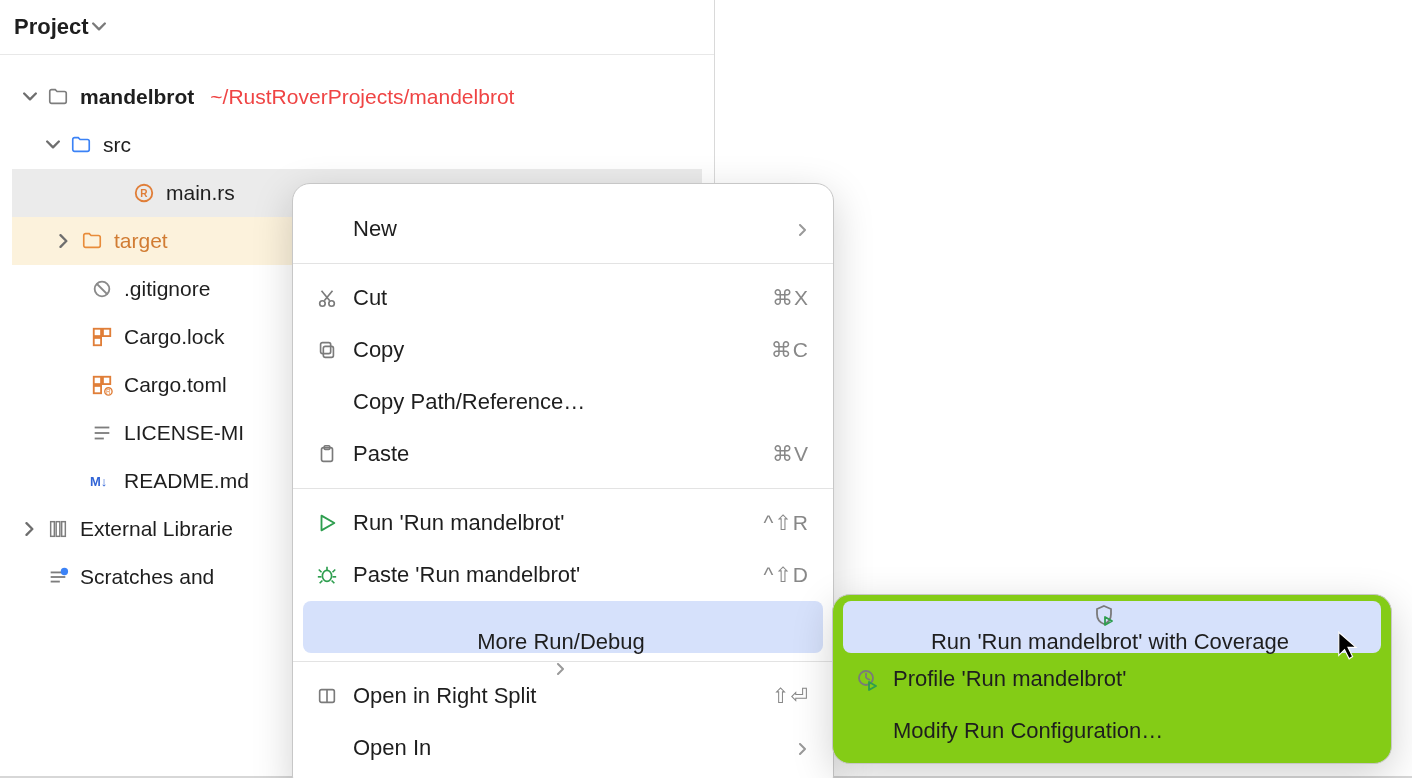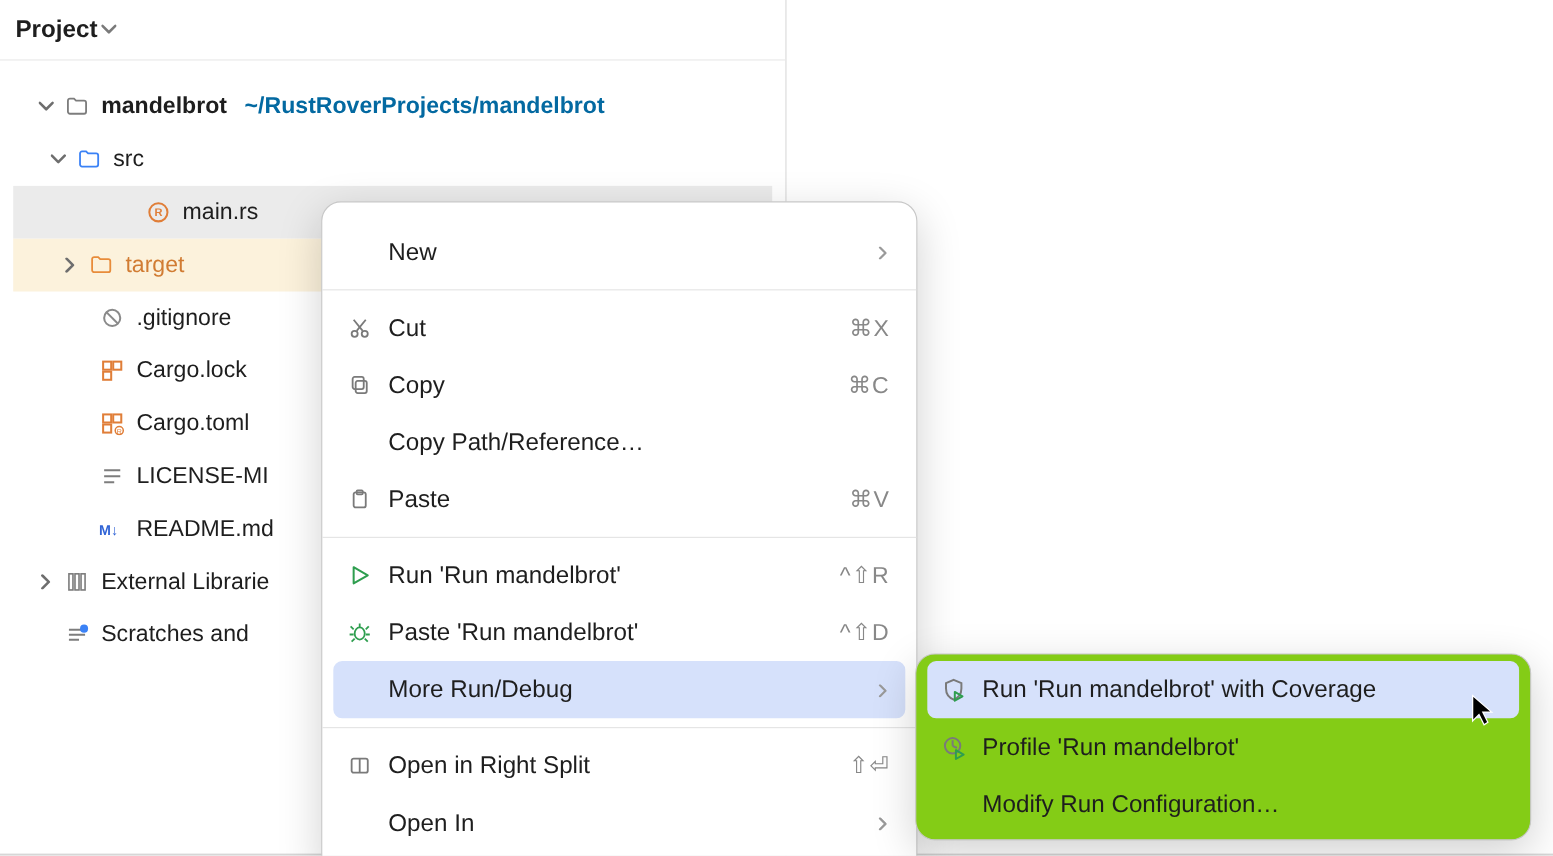--- a/index.html
+++ b/index.html
@@ -35,42 +35,42 @@
     font-size: 21px;
   }
   .tree-row {
     display: flex;
     align-items: center;
     height: 48px;
     padding-left: 18px;
     white-space: nowrap;
     overflow: hidden;
   }
-  .indent-0 { padding-left: 32px; }
+  .indent-0 { padding-left: 20px; }
   .indent-1 { padding-left: 43px; }
   .indent-2 { padding-left: 90px; }
   .row-selected { background: #ebebeb; width: 690px; }
   .row-highlight { background: #fcf2dc; width: 690px; }
   .chev {
     width: 20px; height: 20px;
     display: inline-flex;
     align-items: center; justify-content: center;
     margin-right: 6px;
     color: #6e6e6e;
   }
   .chev-placeholder { width: 26px; display:inline-block; }
   .node-icon {
     width: 24px; height: 24px;
     display: inline-flex;
     align-items: center; justify-content: center;
     margin-right: 10px;
     flex-shrink: 0;
   }
   .bold { font-weight: 700; }
-  .subpath { color: #0369a1; margin-left: 16px; font-weight: 700;}
+  .subpath { color: #ef4444; margin-left: 16px; font-weight: 400;}
   .context-menu {
     position: absolute;
     left: 292px;
     top: 183px;
     width: 542px;
     background: #fff;
     border: 1px solid #c7c7c7;
     border-radius: 18px;
     box-shadow: 0 12px 40px rgba(0,0,0,0.18);
     padding: 19px 0;
@@ -78,21 +78,21 @@
   }
   .menu-inner { padding: 0 10px; }
   .menu-item {
     display: flex;
     align-items: center;
     height: 52px;
     padding: 0 14px 0 10px;
     border-radius: 8px;
     font-size: 22px;
   }
-  .menu-item.highlight { background: #d6e1fb; }
+  .menu-item.highlight { background: #d6e1fb; flex-direction: column; }
   .menu-icon {
     width: 28px; height: 28px;
     margin-right: 12px;
     display: inline-flex;
     align-items: center;
     justify-content: center;
     color: #7a7a7a;
     flex-shrink:0;
   }
   .menu-icon.empty { visibility: hidden; }

